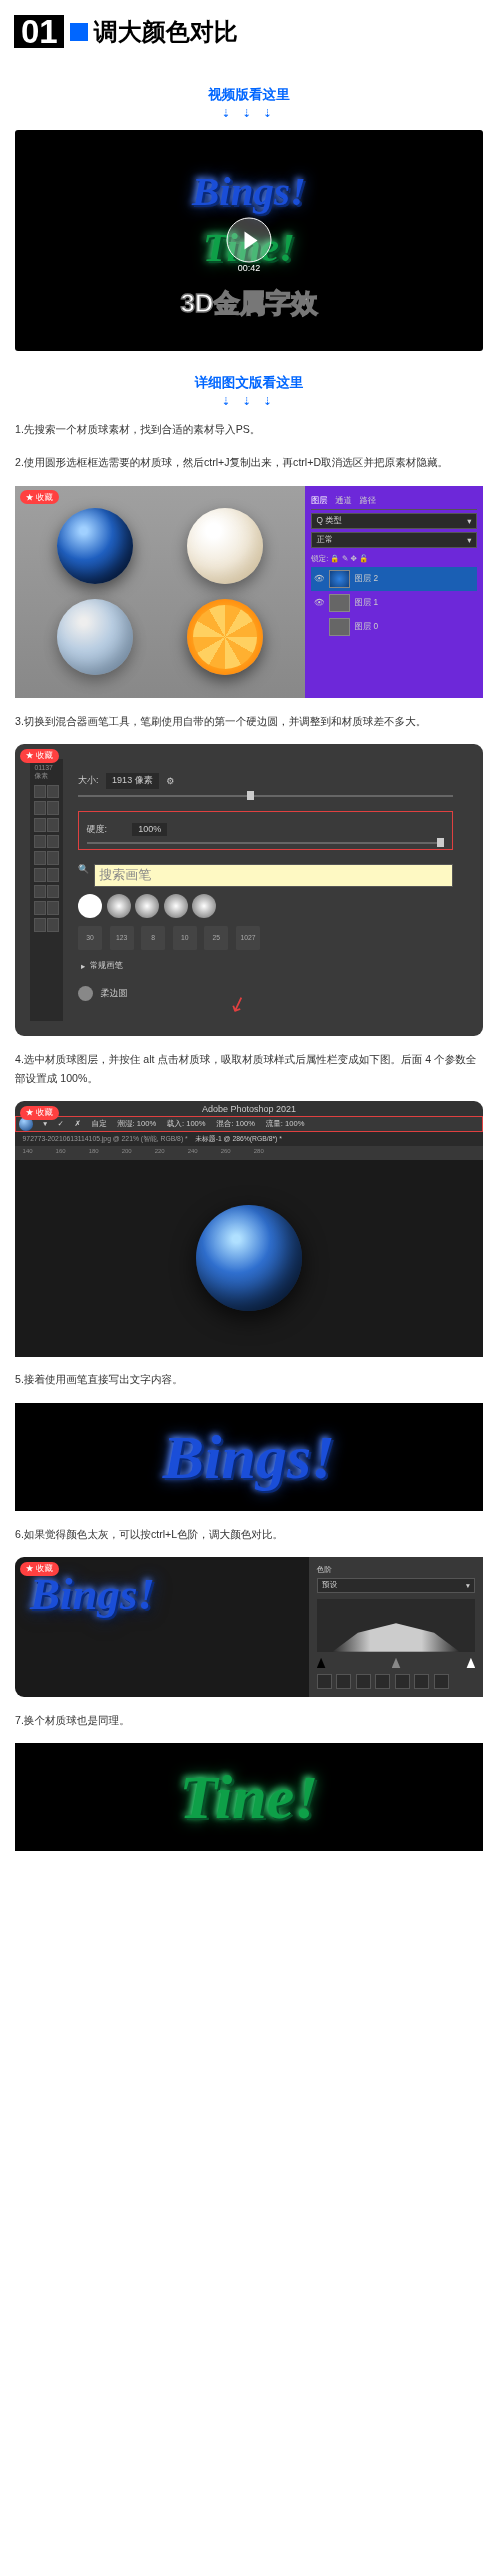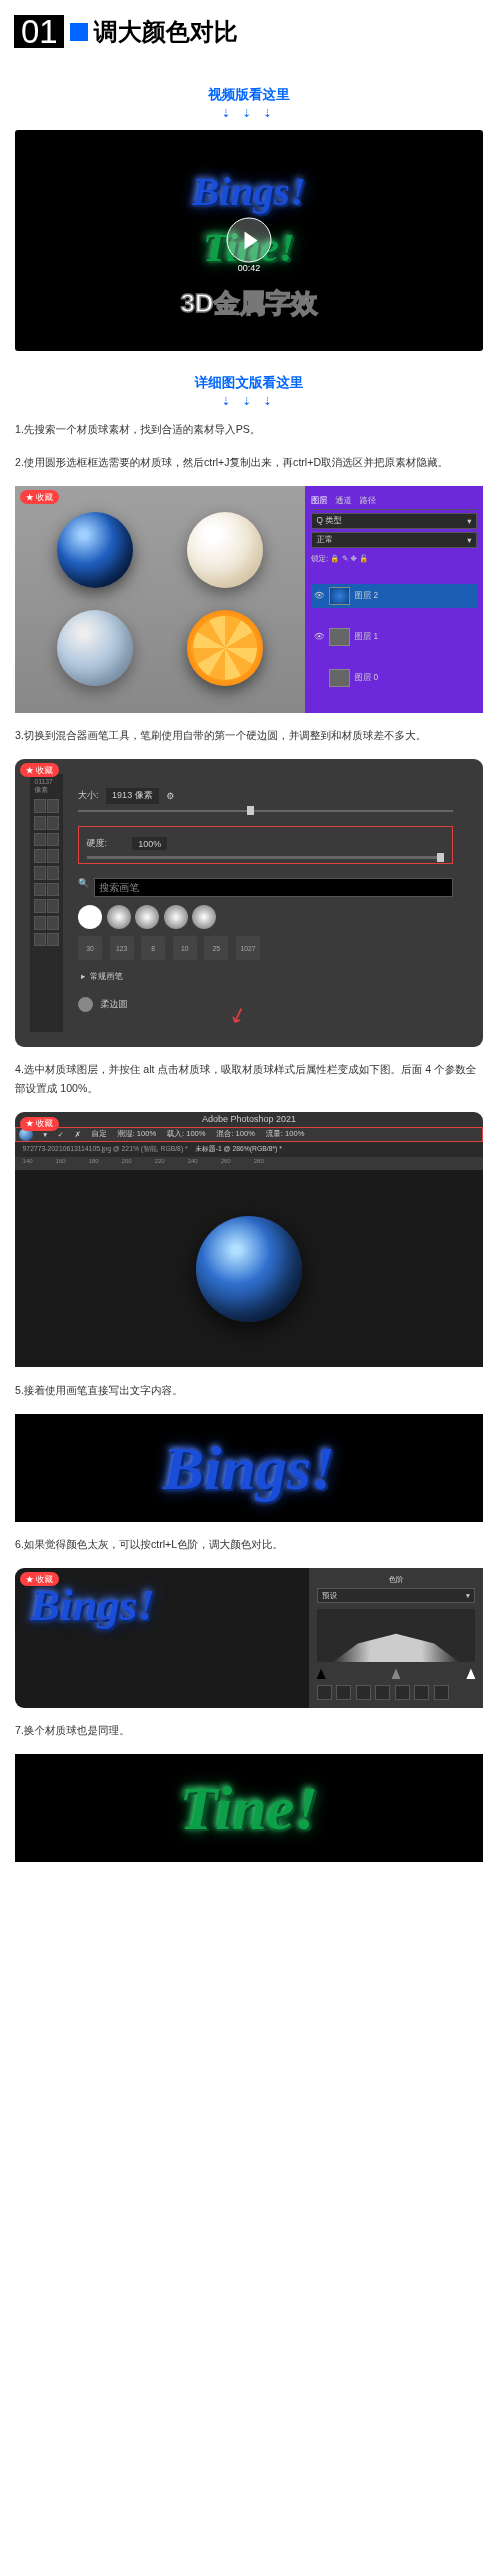--- a/index.html
+++ b/index.html
@@ -1,19 +1,19 @@
 <!DOCTYPE html>
 <html style="font-size:12px"><head>
 <meta charset="utf-8">
 <style>
 *{margin:0;padding:0;box-sizing:border-box}
 body{background:#fff;font-family:"Microsoft YaHei",Arial,sans-serif;width:498px}
 .wrap{padding:0 15px}
 .header{display:flex;align-items:center;gap:6px;padding:15px 0 23px}
-.num-box{background:#000;color:#fff;font-weight:400;font-size:33px;padding:0 6px;line-height:1;position:relative}
+.num-box{background:#000;color:#fff;font-weight:700;font-size:33px;padding:0 6px;line-height:1;position:relative}
 .num-box::before{content:'';position:absolute;left:-1.5px;top:0;bottom:0;width:1.5px;background:#000}
 .blue-sq{width:18px;height:18px;background:#0066ff}
 .title{font-size:24px;font-weight:900;color:#000}
 .section-link{text-align:center;color:#0066ff;font-size:13.6px;font-weight:600;margin:15px 0 3px}
 .arrows{text-align:center;color:#0066ff;font-size:10.6px;margin-bottom:10.6px;letter-spacing:4.5px}
 .video-box{background:#000;margin:0 auto 23px;position:relative;border-radius:3px;overflow:hidden}
 .video-inner{padding:30px 15px;text-align:center}
 .balloon-text{font-size:41px;font-weight:900;font-style:italic;font-family:cursive;margin:7.6px 0}
 .bt-blue{color:#1a4ed8;text-shadow:2.3px 2.3px 0 #0a2a78,-1.5px -1.5px 6px #5a8aff,0 0 15px #2050c0;filter:drop-shadow(1.5px 3px 4.5px rgba(0,0,0,0.5))}
 .bt-green{color:#0ea048;text-shadow:2.3px 2.3px 0 #065028,-1.5px -1.5px 6px #40e080,0 0 15px #10b050;filter:drop-shadow(1.5px 3px 4.5px rgba(0,0,0,0.5))}
@@ -29,21 +29,21 @@
 .sphere-cell{display:flex;align-items:center;justify-content:center;padding:7.6px}
 .sphere{width:76px;height:76px;border-radius:50%}
 .sph-blue{background:radial-gradient(circle at 35% 30%,#a0d0ff 5%,#2060c0 40%,#0a2a60 80%);box-shadow:inset -7.6px -7.6px 15px rgba(0,0,0,0.4),0 6px 15px rgba(0,0,0,0.5)}
 .sph-pearl{background:radial-gradient(circle at 35% 30%,#fff 10%,#f0e8d8 50%,#d0c0a0 90%);box-shadow:inset -7.6px -7.6px 15px rgba(200,180,140,0.3),0 6px 15px rgba(0,0,0,0.4)}
 .sph-glass{background:radial-gradient(circle at 35% 30%,#fff 5%,#c0d8f0 40%,#90b0d0 80%);opacity:0.85;box-shadow:inset -7.6px -7.6px 15px rgba(0,0,0,0.2),0 6px 15px rgba(0,0,0,0.4)}
 .sph-orange{background:radial-gradient(circle at 50% 50%,#ffcc40 20%,#ff9010 70%);position:relative;overflow:hidden;box-shadow:0 6px 15px rgba(0,0,0,0.5)}
 .sph-orange::after{content:'';position:absolute;inset:6px;border-radius:50%;background:repeating-conic-gradient(#ffb030 0deg 30deg,#ffd060 30deg 60deg)}
 .layers-panel{position:absolute;right:0;top:0;bottom:0;width:178px;background:#6d28d9;padding:6px;font-size:8.3px}
 .layers-tabs{display:flex;gap:7.6px;padding:3px 0;border-bottom:0.8px solid #555}
 .layers-tabs span.active{color:#fff}
-.layer-row{display:flex;align-items:center;gap:4.5px;padding:3px;margin:17px 0}
+.layer-row{display:flex;align-items:center;gap:4.5px;padding:3px;margin:0 0}
 .layer-row.sel{background:#1a5fb4}
 .eye{width:10.6px;height:10.6px}
 .eye::before{content:'👁';font-size:8.3px}
 .thumb{width:21px;height:18px;background:#666;border:0.8px solid #888}
 .thumb.blue{background:radial-gradient(circle,#3080e0,#104080)}
 .dropdown{background:#2a2a2a;border:0.8px solid #555;padding:1.5px 4.5px;margin:3px 0;display:flex;justify-content:space-between;align-items:center}
 .brush-panel{background:#3a3a3a;padding:15px;display:flex;gap:0}
 .toolbar-left{width:33px;background:#2a2a2a;display:flex;flex-direction:column;padding:3px;gap:1.5px}
 .tool{width:13.6px;height:13.6px;background:#444;margin:0.8px;border:0.8px solid #555;display:inline-block}
 .tool-row{display:flex}
@@ -69,21 +69,21 @@
 .balloon-big{font-size:62px;font-weight:900;font-style:italic;font-family:cursive;line-height:1}
 .hist-shot{background:#1a1a1a;display:flex;position:relative}
 .hist-left{flex:1;padding:15px}
 .hist-left .balloon-big{font-size:45px}
 .hist-panel{width:174px;background:#383838;padding:7.6px;font-size:7.6px}
 .histogram{height:53px;background:#2a2a2a;margin:6px 0;position:relative;overflow:hidden}
 .hist-curve{position:absolute;bottom:0;left:10%;right:10%;height:60%;background:linear-gradient(90deg,transparent,#ccc 30%,#ccc 70%,transparent);clip-path:polygon(0 100%,20% 40%,50% 10%,80% 40%,100% 100%)}
 .hist-controls{display:flex;gap:4.5px;flex-wrap:wrap;margin-top:6px}
 .hist-btn{width:15px;height:15px;background:#2a2a2a;border:0.8px solid #555}
 .search-row{display:flex;gap:4.5px;margin:4.5px 0}
-.search-inp{flex:1;background:#000000;border:0.8px solid #555;padding:1.5px 4.5px;color:#888;font-size:10px}
+.search-inp{flex:1;background:#fef9c3;border:0.8px solid #555;padding:1.5px 4.5px;color:#888;font-size:13px}
 .folder-row{padding:3px;display:flex;align-items:center;gap:4.5px;font-size:8.3px}
 .folder-row::before{content:'▸'}
 .circle-white{width:27px;height:27px;border-radius:50%;background:#fff;display:inline-block;margin-right:7.6px;vertical-align:middle}
 .circle-gray{width:15px;height:15px;border-radius:50%;background:#888;display:inline-block;margin-right:7.6px;vertical-align:middle}
 </style>
 </head>
 <body>
 
 <div class="wrap">
   <div class="header">
@@ -290,21 +290,21 @@
   </div>
 
   <div class="step">6.如果觉得颜色太灰，可以按ctrl+L色阶，调大颜色对比。</div>
 
   <div class="ps-shot hist-shot">
     <span class="shoucang">收藏</span>
     <div class="hist-left">
       <div class="balloon-big bt-blue">Bings!</div>
     </div>
     <div class="hist-panel">
-      <div style="text-align:center">色阶</div>
+      <div style="text-align:left">色阶</div>
       <div class="dropdown">
           <span>预设</span>
           <span>▾</span>
         </div>
       <div class="histogram">
           <div class="hist-curve"></div>
         </div>
       <div style="display:flex;justify-content:space-between;margin:3px 0">
         <span style="width:9px;height:10.6px;background:#000;clip-path:polygon(50% 0,100% 100%,0 100%)"></span>
         <span style="width:9px;height:10.6px;background:#888;clip-path:polygon(50% 0,100% 100%,0 100%)"></span>

